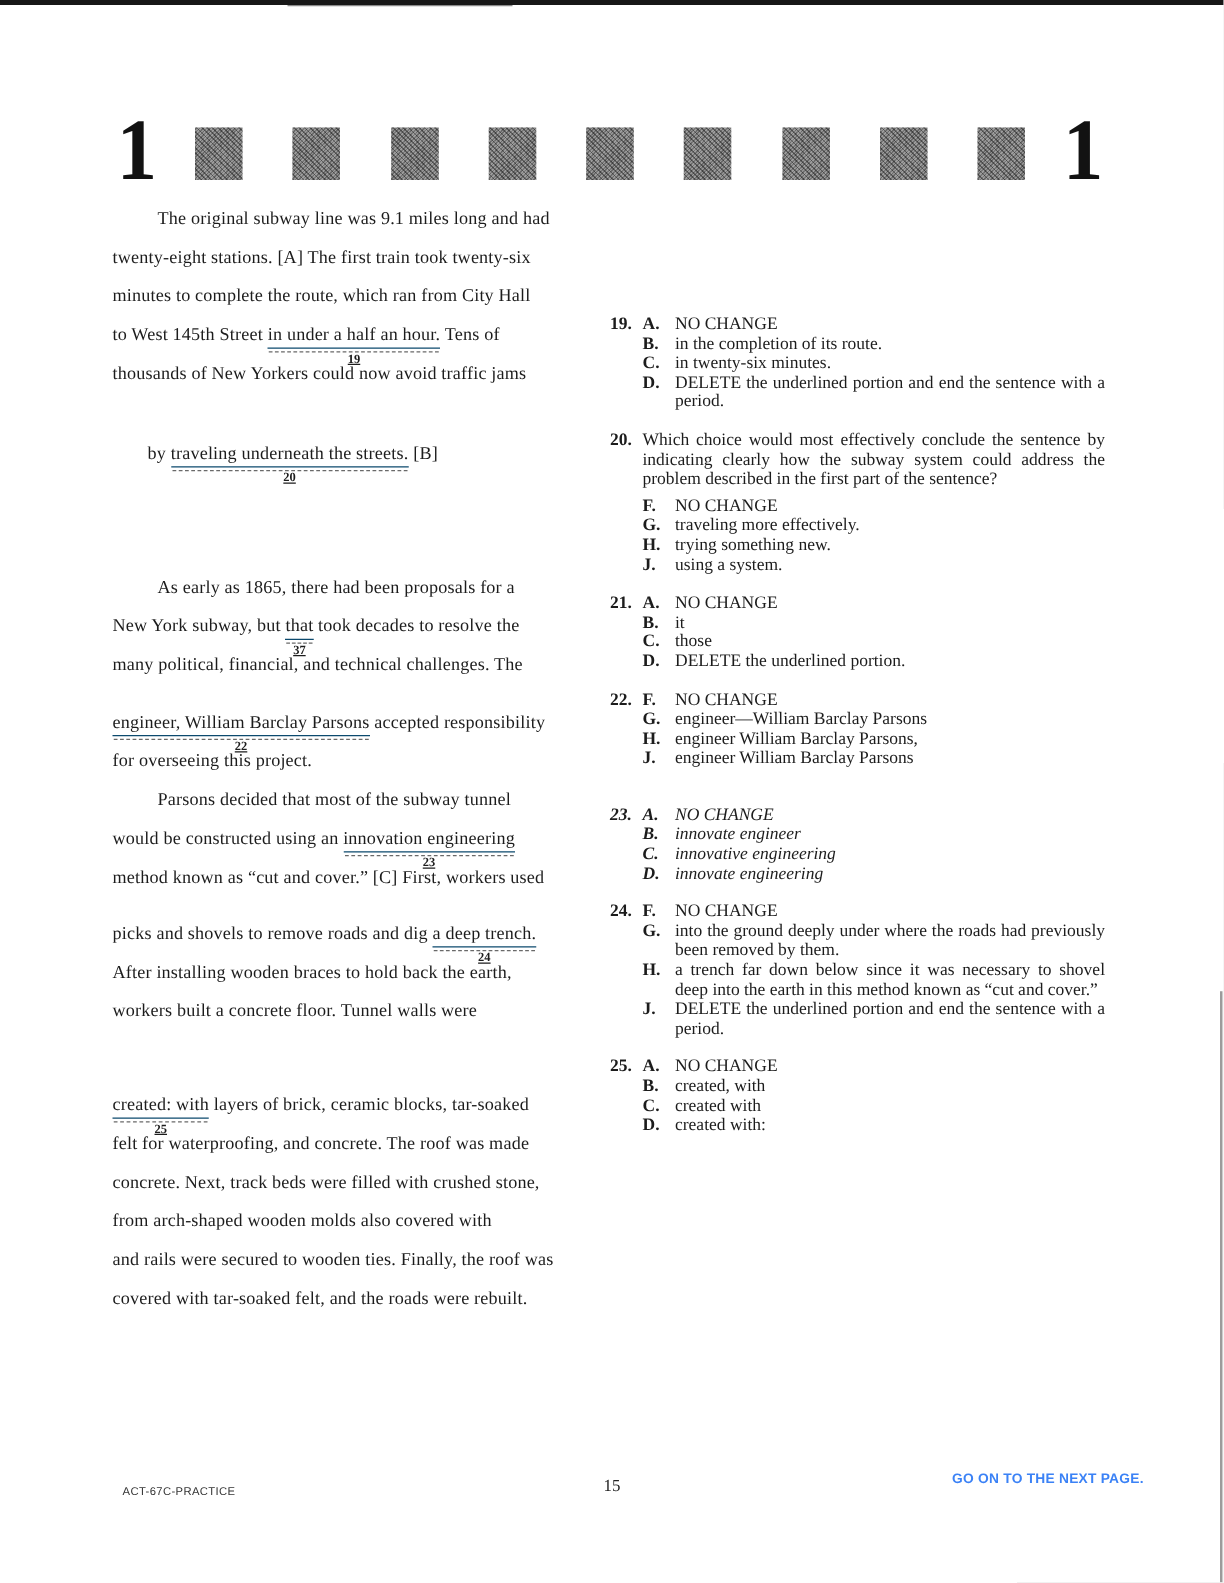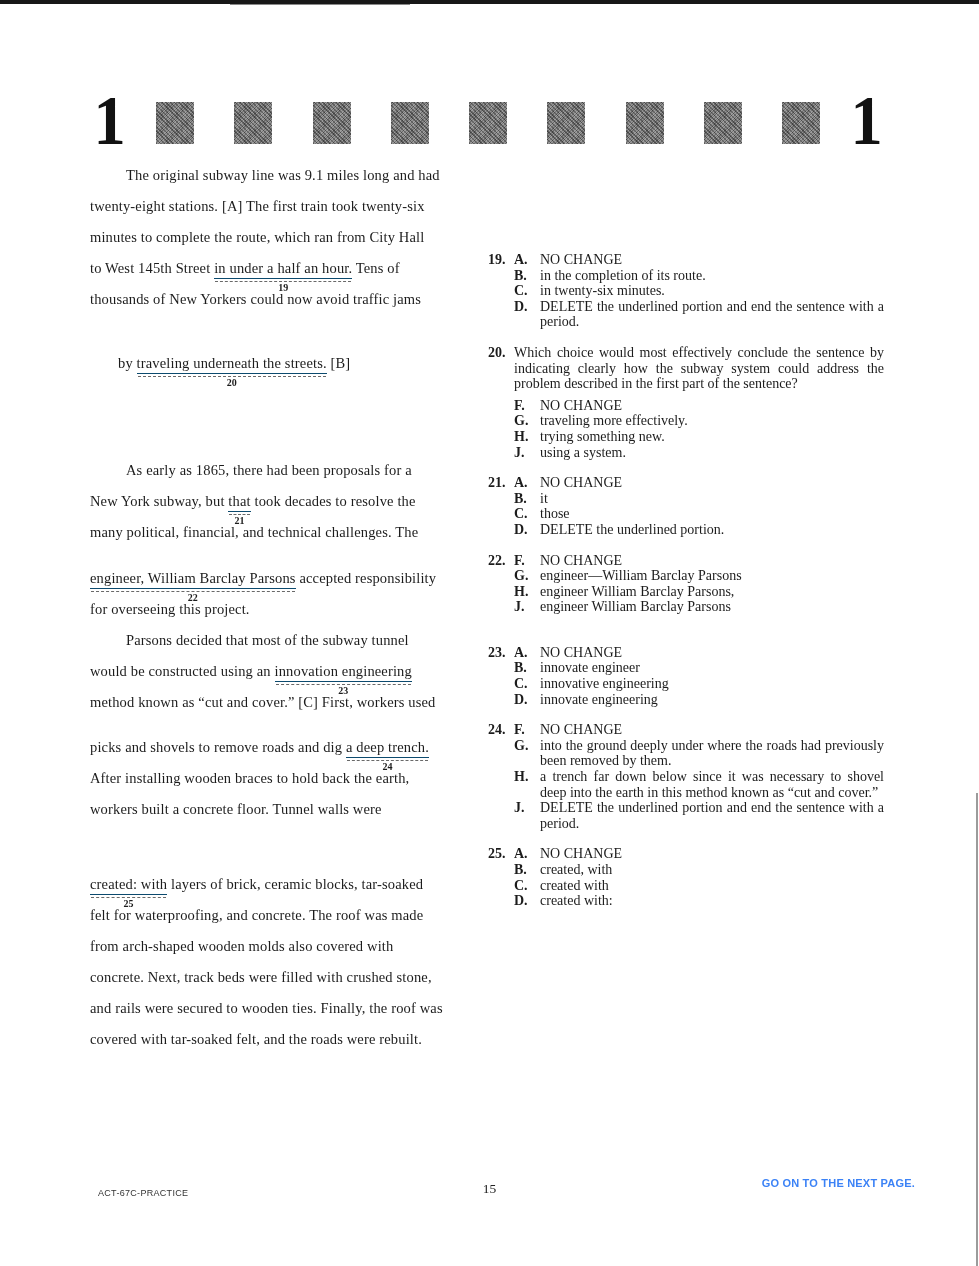--- a/index.html
+++ b/index.html
@@ -40,28 +40,28 @@
   .u{
     display:inline-block;position:relative;line-height:18px;
     border-bottom:1px solid #0c4a6e;padding-bottom:1px;
   }
   .u::after{
     content:"";position:absolute;left:1px;right:1px;bottom:-4px;
     border-bottom:1px dashed rgba(55,55,55,.75);
   }
   .unum{
     position:absolute;left:50%;transform:translateX(-50%);top:100%;margin-top:5px;
-    font-size:10px;font-weight:bold;line-height:1;letter-spacing:0;
+    font-size:10px;font-weight:bold;line-height:1;letter-spacing:0;text-decoration:underline;
   }
 
   
   .questions{position:absolute;left:488px;top:252px;width:396px;font-size:14px;line-height:15.6px;}
   .question{display:flex;}
   .question + .question{margin-top:15px;}
-  .question:nth-child(5){margin-top:30px;}
+  .question:nth-child(5){margin-top:30px;font-style:italic;}
   .qnum{width:26px;flex:none;font-weight:bold;}
   .qbody{flex:1;min-width:0;}
   .stem{margin:0 0 6px 0;text-align:justify;}
   .choice{display:flex;}
   .cletter{width:26px;flex:none;font-weight:bold;}
   .ctext{flex:1;min-width:0;text-align:justify;}
 
   
   .form-code{position:absolute;left:98px;top:1188px;font-family:"Liberation Sans",sans-serif;font-size:9px;color:#333;letter-spacing:.3px;}
   .page-number{position:absolute;left:0;top:1181px;width:979px;text-align:center;font-size:13.5px;color:#222;}
@@ -97,40 +97,40 @@
         <div class="pline"><span class="seg">twenty-eight stations. [A] The first train took twenty-six</span></div>
         <div class="pline"><span class="seg">minutes to complete the route, which ran from City Hall</span></div>
         <div class="pline"><span class="seg">to West 145th Street </span><span class="u">in under a half an hour.<span class="unum">19</span></span><span class="seg"> Tens of</span></div>
         <div class="pline"><span class="seg">thousands of New Yorkers could now avoid traffic jams</span></div>
       </div>
       <div class="pgroup g2">
         <div class="pline"><span class="seg">by </span><span class="u">traveling underneath the streets.<span class="unum">20</span></span><span class="seg"> [B]</span></div>
       </div>
       <div class="pgroup g3">
         <div class="pline in"><span class="seg">As early as 1865, there had been proposals for a</span></div>
-        <div class="pline"><span class="seg">New York subway, but </span><span class="u">that<span class="unum">21</span></span><span class="seg"> took decades to resolve the</span></div>
+        <div class="pline"><span class="seg">New York subway, but </span><span class="u">that<span class="unum">37</span></span><span class="seg"> took decades to resolve the</span></div>
         <div class="pline"><span class="seg">many political, financial, and technical challenges. The</span></div>
       </div>
       <div class="pgroup g4">
         <div class="pline"><span class="u">engineer, William Barclay Parsons<span class="unum">22</span></span><span class="seg"> accepted responsibility</span></div>
         <div class="pline"><span class="seg">for overseeing this project.</span></div>
         <div class="pline in"><span class="seg">Parsons decided that most of the subway tunnel</span></div>
         <div class="pline"><span class="seg">would be constructed using an </span><span class="u">innovation engineering<span class="unum">23</span></span></div>
         <div class="pline"><span class="seg">method known as “cut and cover.” [C] First, workers used</span></div>
       </div>
       <div class="pgroup g5">
         <div class="pline"><span class="seg">picks and shovels to remove roads and dig </span><span class="u">a deep trench.<span class="unum">24</span></span></div>
         <div class="pline"><span class="seg">After installing wooden braces to hold back the earth,</span></div>
         <div class="pline"><span class="seg">workers built a concrete floor. Tunnel walls were</span></div>
       </div>
       <div class="pgroup g6">
         <div class="pline"><span class="u">created: with<span class="unum">25</span></span><span class="seg"> layers of brick, ceramic blocks, tar-soaked</span></div>
         <div class="pline"><span class="seg">felt for waterproofing, and concrete. The roof was made</span></div>
+        <div class="pline"><span class="seg">concrete. Next, track beds were filled with crushed stone,</span></div>
         <div class="pline"><span class="seg">from arch-shaped wooden molds also covered with</span></div>
-        <div class="pline"><span class="seg">concrete. Next, track beds were filled with crushed stone,</span></div>
         <div class="pline"><span class="seg">and rails were secured to wooden ties. Finally, the roof was</span></div>
         <div class="pline"><span class="seg">covered with tar-soaked felt, and the roads were rebuilt.</span></div>
       </div>
     </div>
 
   <div class="questions" id="questions">
       <div class="question">
         <span class="qnum">19.</span>
         <div class="qbody">
           <div class="choice">

